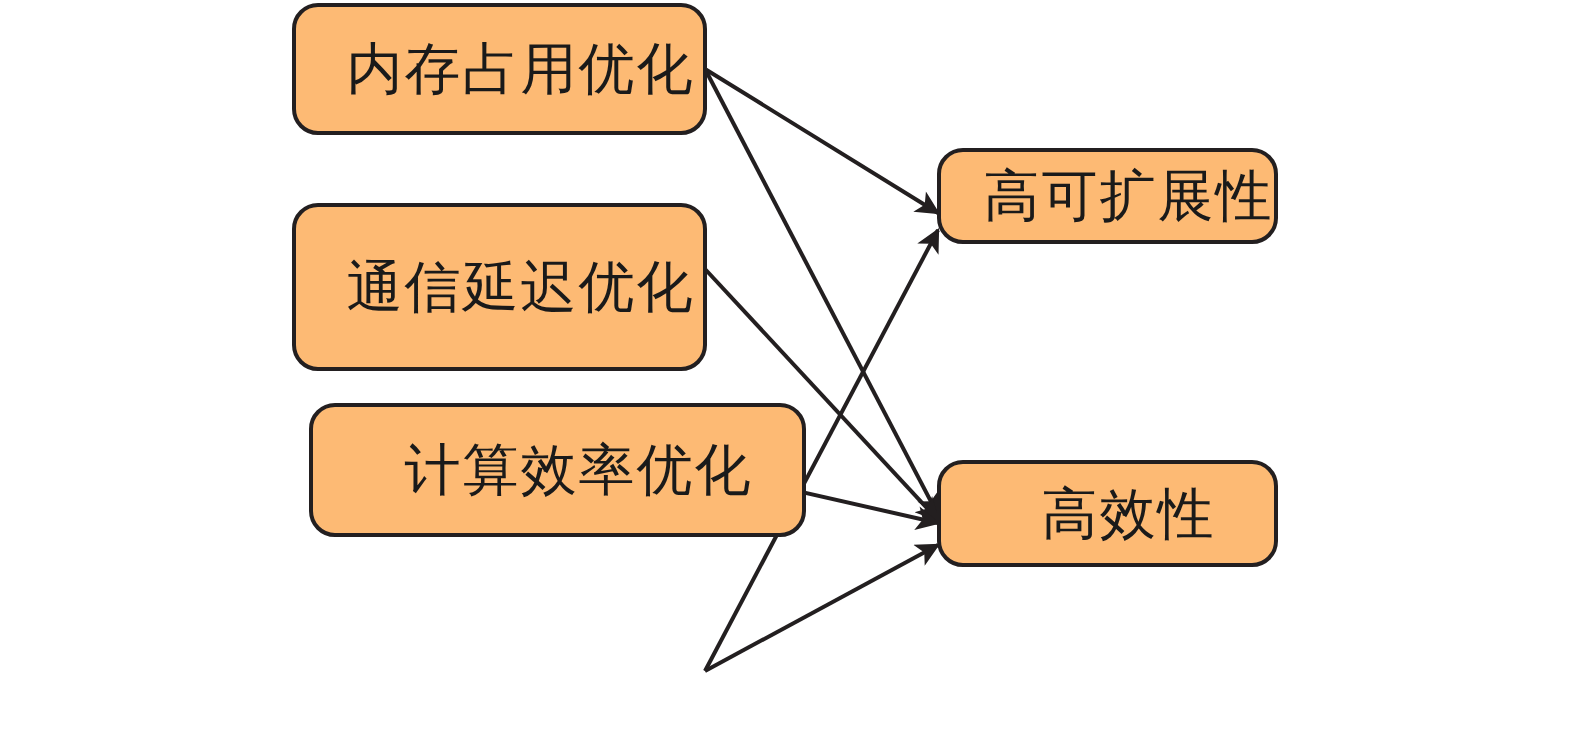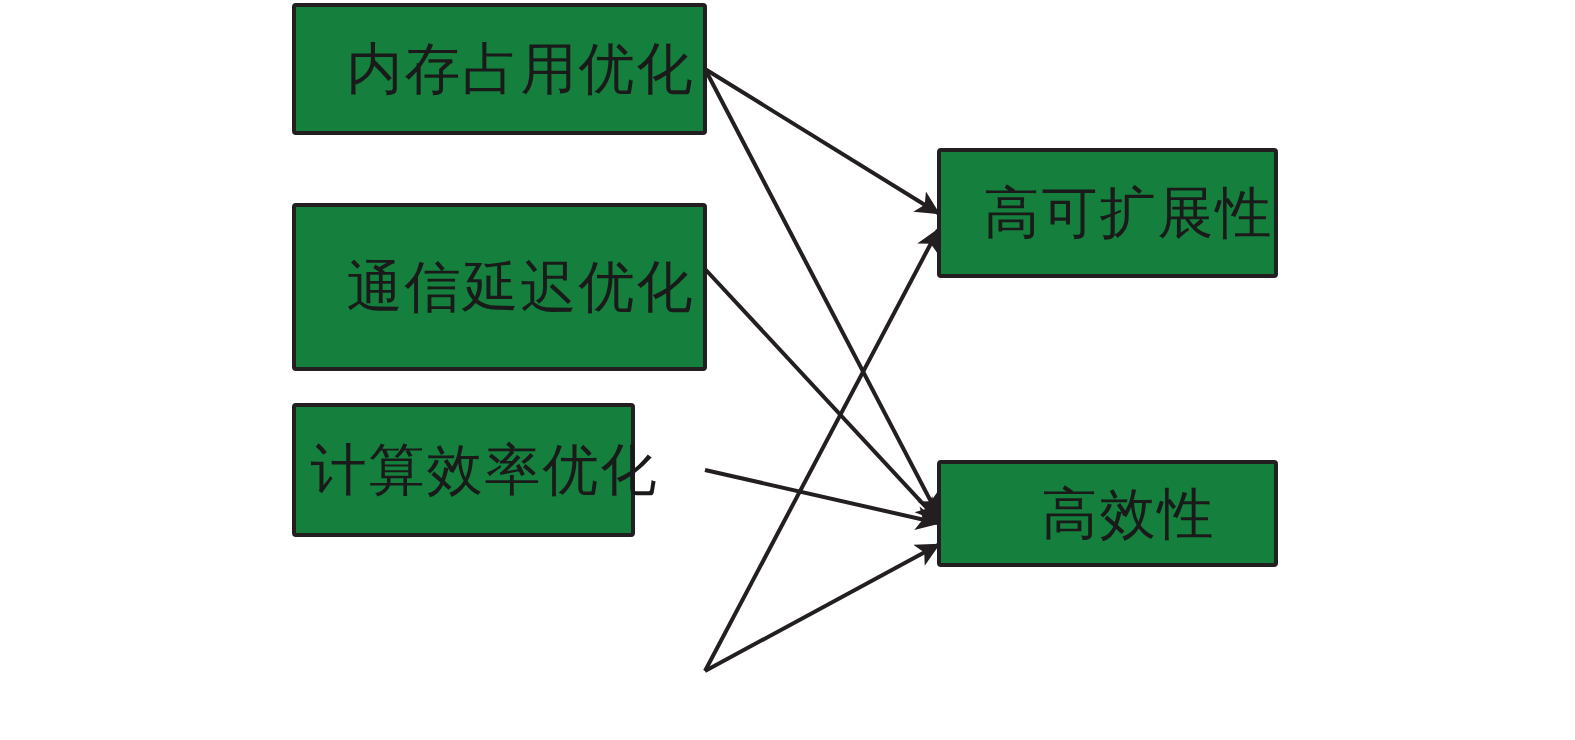--- a/index.html
+++ b/index.html
@@ -19,43 +19,43 @@
     position: absolute;
     left: 0;
     top: 0;
     width: 1575px;
     height: 740px;
     pointer-events: none;
   }
   .node {
     position: absolute;
     box-sizing: border-box;
-    background: #15803d;
+    background: #fdba74;
     border: 4px solid #231f20;
-    border-radius: 4px;
+    border-radius: 26px;
     display: flex;
     align-items: center;
     justify-content: center;
     z-index: 2;
     padding-left: 42px;
   }
   .node-label {
     font-size: 56px;
     color: #1a1a1a;
     letter-spacing: 2px;
     white-space: nowrap;
     line-height: 1;
   }
   
   .node-memory      { left: 292px; top:   3px; width: 415px; height: 132px; }
   .node-comm        { left: 292px; top: 203px; width: 415px; height: 168px; }
-  .node-compute     { left: 292px; top: 403px; width: 343px; height: 134px; }
+  .node-compute     { left: 309px; top: 403px; width: 497px; height: 134px; }
   .node-parallel    { left: 292px; top: 605px; width: 415px; height: 132px; }
   
-  .node-scalability { left: 937px; top: 148px; width: 341px; height: 130px; }
+  .node-scalability { left: 937px; top: 148px; width: 341px; height: 96px; }
   .node-efficiency  { left: 937px; top: 460px; width: 341px; height: 107px; }
 </style>
 </head>
 <body>
 
 <div id="canvas">
 
   <svg id="edges-layer" viewBox="0 0 1575 740" xmlns="http://www.w3.org/2000/svg">
     <defs>
       <marker id="arrowhead" viewBox="0 0 10 10" refX="9" refY="5" markerWidth="7.5" markerHeight="6" orient="auto">

